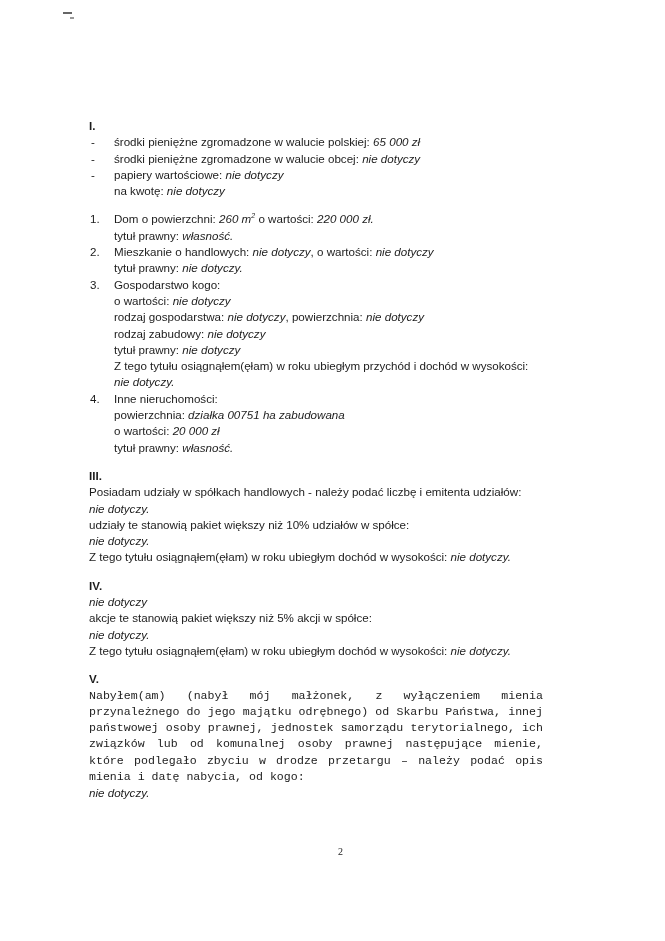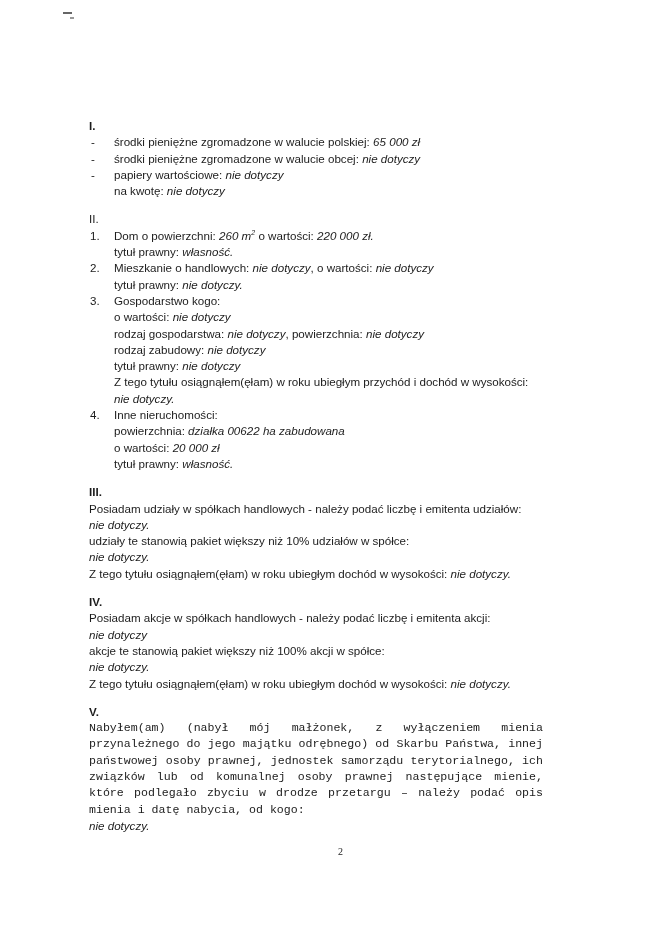--- a/index.html
+++ b/index.html
@@ -43,21 +43,20 @@
     <div class="dash-row">
       <span class="dash">-</span>
       <span><span>papiery wartościowe: </span><i>nie dotyczy</i></span>
     </div>
     <div class="indent">
       <span>na kwotę: </span><i>nie dotyczy</i>
     </div>
   </div>
 
   <div class="sec">
-    <div>II.</div>
 
     <div class="num-row">
       <span class="num">1.</span>
       <div class="num-body">
         <div><span>Dom o powierzchni: </span><i><span>260 m</span><sup>2</sup></i><span> o wartości: </span><i>220 000 zł.</i></div>
         <div><span>tytuł prawny: </span><i>własność.</i></div>
       </div>
     </div>
 
     <div class="num-row">
@@ -78,41 +77,40 @@
         <div><span>tytuł prawny: </span><i>nie dotyczy</i></div>
         <div>Z tego tytułu osiągnąłem(ęłam) w roku ubiegłym przychód i dochód w wysokości:</div>
         <div><i>nie dotyczy.</i></div>
       </div>
     </div>
 
     <div class="num-row">
       <span class="num">4.</span>
       <div class="num-body">
         <div>Inne nieruchomości:</div>
-        <div><span>powierzchnia: </span><i>działka 00622 ha zabudowana</i></div>
+        <div><span>powierzchnia: </span><i>działka 00751 ha zabudowana</i></div>
         <div><span>o wartości: </span><i>20 000 zł</i></div>
         <div><span>tytuł prawny: </span><i>własność.</i></div>
       </div>
     </div>
   </div>
 
   <div class="sec">
     <div class="sec-title">III.</div>
     <div>Posiadam udziały w spółkach handlowych - należy podać liczbę i emitenta udziałów:</div>
     <div><i>nie dotyczy.</i></div>
     <div>udziały te stanowią pakiet większy niż 10% udziałów w spółce:</div>
     <div><i>nie dotyczy.</i></div>
     <div><span>Z tego tytułu osiągnąłem(ęłam) w roku ubiegłym dochód w wysokości: </span><i>nie dotyczy.</i></div>
   </div>
 
   <div class="sec">
     <div class="sec-title">IV.</div>
-    <div>Posiadam akcje w spółkach handlowych - należy podać liczbę i emitenta akcji:</div>
     <div><i>nie dotyczy</i></div>
-    <div>akcje te stanowią pakiet większy niż 100% akcji w spółce:</div>
+    <div>akcje te stanowią pakiet większy niż 5% akcji w spółce:</div>
     <div><i>nie dotyczy.</i></div>
     <div><span>Z tego tytułu osiągnąłem(ęłam) w roku ubiegłym dochód w wysokości: </span><i>nie dotyczy.</i></div>
   </div>
 
   <div class="sec">
     <div class="sec-title">V.</div>
     <div class="justify">Nabyłem(am) (nabył mój małżonek, z wyłączeniem mienia przynależnego do jego majątku odrębnego) od Skarbu Państwa, innej państwowej osoby prawnej, jednostek samorządu terytorialnego, ich związków lub od komunalnej osoby prawnej następujące mienie, które podlegało zbyciu w drodze przetargu – należy podać opis mienia i datę nabycia, od kogo:</div>
     <div><i>nie dotyczy.</i></div>
   </div>
 </div>

